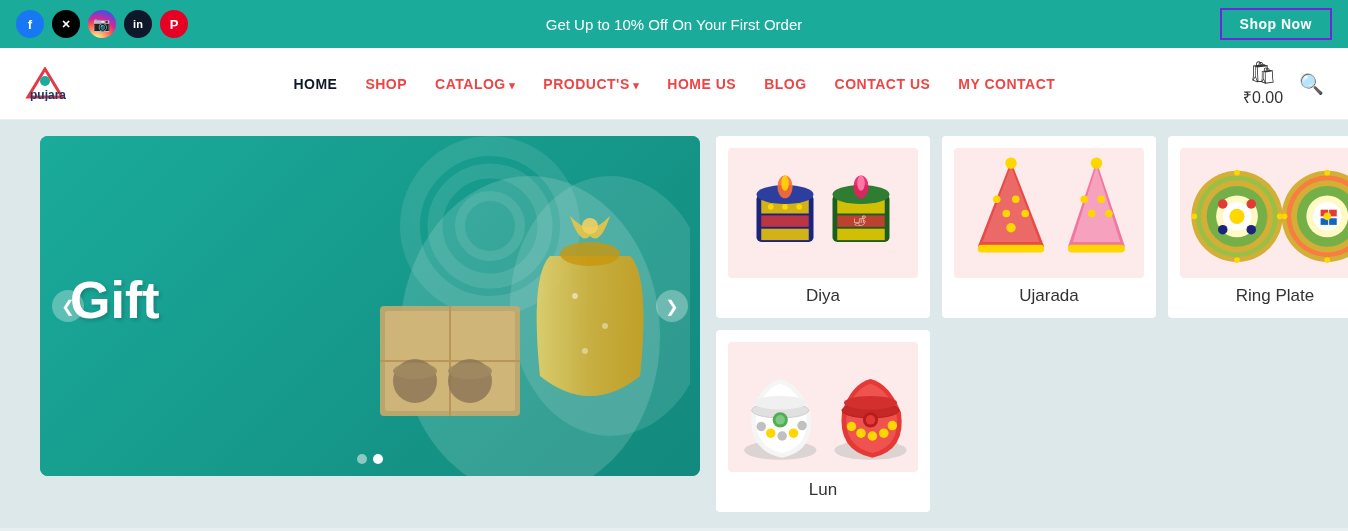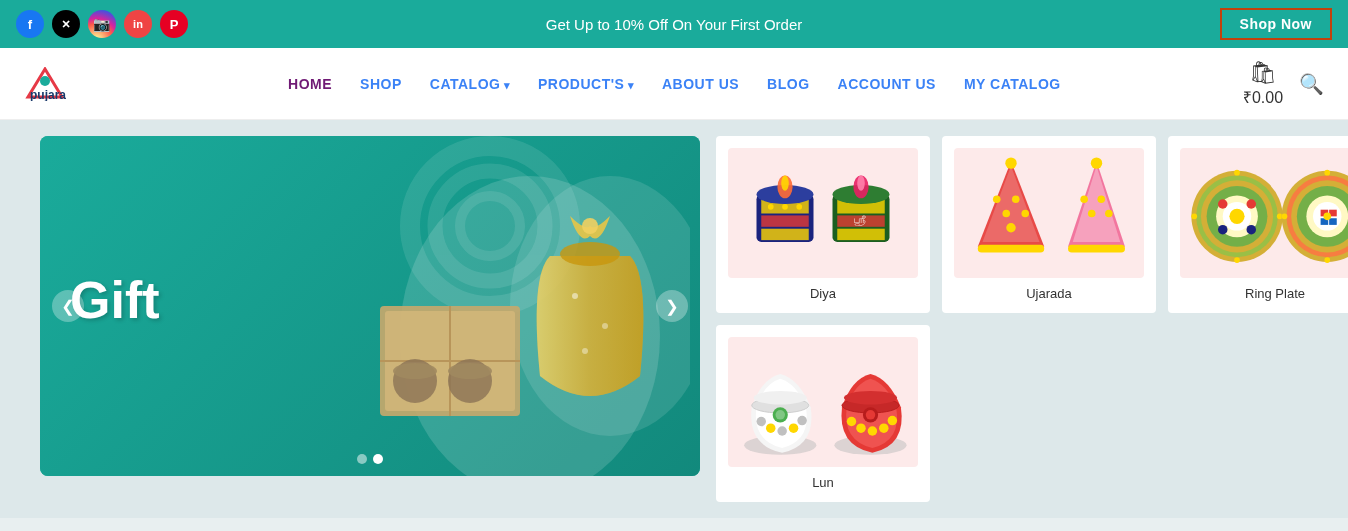--- a/index.html
+++ b/index.html
@@ -16,47 +16,47 @@
     }
     .social-icons { display: flex; gap: 8px; align-items: center; }
     .social-icon {
       width: 28px; height: 28px; border-radius: 50%;
       display: flex; align-items: center; justify-content: center;
       font-size: 13px; font-weight: bold; cursor: pointer; color: white;
     }
     .social-icon.fb { background: #1877f2; }
     .social-icon.x { background: #000; }
     .social-icon.ig { background: radial-gradient(circle at 30% 107%, #fdf497 0%, #fdf497 5%, #fd5949 45%, #d6249f 60%, #285AEB 90%); }
-    .social-icon.li { background: #ef4444; }
+    .social-icon.li { background: #0f172a; }
     .social-icon.pi { background: #e60023; }
     .promo-text {
       color: white; font-size: 15px; font-weight: 500;
       position: absolute; left: 50%; transform: translateX(-50%); text-align: center;
     }
     .shop-now-btn {
-      border: 2px solid #c2410c; color: white; background: transparent;
+      border: 2px solid #6d28d9; color: white; background: transparent;
       padding: 6px 18px; font-size: 14px; font-weight: 600; cursor: pointer;
       letter-spacing: 0.5px;
     }
 
     
     .navbar {
       background: white;
       display: flex;
       align-items: center;
       padding: 0 24px;
       height: 72px;
       border-bottom: 1px solid #eee;
       position: relative;
     }
     .logo-area { display: flex; flex-direction: column; align-items: flex-start; margin-right: 40px; }
     .nav-links { display: flex; gap: 28px; align-items: center; flex: 1; justify-content: center; }
     .nav-link {
       font-size: 14px; font-weight: 600; cursor: pointer; text-decoration: none;
-      color: #3b82f6; letter-spacing: 0.5px;
+      color: #ef4444; letter-spacing: 0.5px;
     }
     .nav-link.active { color: #1aab9b; }
     .nav-link.has-dropdown::after { content: " ▾"; font-size: 11px; }
     .nav-right { display: flex; align-items: center; gap: 16px; }
     .cart-area { display: flex; flex-direction: column; align-items: center; cursor: pointer; }
     .cart-icon { font-size: 22px; color: #333; }
     .cart-price { font-size: 16px; color: #333; }
     .search-icon { font-size: 20px; color: #333; cursor: pointer; }
 
     
@@ -142,21 +142,21 @@
       height: 130px;
       background: #fde8e8;
       border-radius: 4px;
       display: flex;
       align-items: center;
       justify-content: center;
       margin-bottom: 8px;
       overflow: hidden;
     }
     .product-name {
-      font-size: 13px;
+      font-size: 17px;
       color: #333;
       font-weight: 500;
       text-align: center;
     }
   </style>
 </head>
 <body>
 
 <div class="top-bar">
   <div class="social-icons">
@@ -172,28 +172,28 @@
 
 <nav class="navbar">
   <div class="logo-area">
     <svg width="42" height="34" viewBox="0 0 42 34">
       <path d="M21 2 L38 30 L4 30 Z" fill="none" stroke="#e63946" stroke-width="3"></path>
       <circle cx="21" cy="14" r="5" fill="#1aab9b"></circle>
       <text x="6" y="32" font-size="12" font-weight="bold" fill="#1a3a6b">pujara</text>
     </svg>
   </div>
   <div class="nav-links">
-    <a class="nav-link active" style="color:#701a75;">HOME</a>
+    <a class="nav-link active" style="color:#0f172a;">HOME</a>
     <a class="nav-link">SHOP</a>
     <a class="nav-link has-dropdown">CATALOG</a>
     <a class="nav-link has-dropdown">PRODUCT'S</a>
-    <a class="nav-link">ABOUT US</a>
+    <a class="nav-link">HOME US</a>
     <a class="nav-link">BLOG</a>
-    <a class="nav-link">ACCOUNT US</a>
-    <a class="nav-link">MY CATALOG</a>
+    <a class="nav-link">CONTACT US</a>
+    <a class="nav-link">MY CONTACT</a>
   </div>
   <div class="nav-right">
     <div class="cart-area">
       <span class="cart-icon">🛍</span>
       <span class="cart-price">₹0.00</span>
     </div>
     <span class="search-icon">🔍</span>
   </div>
 </nav>
 

